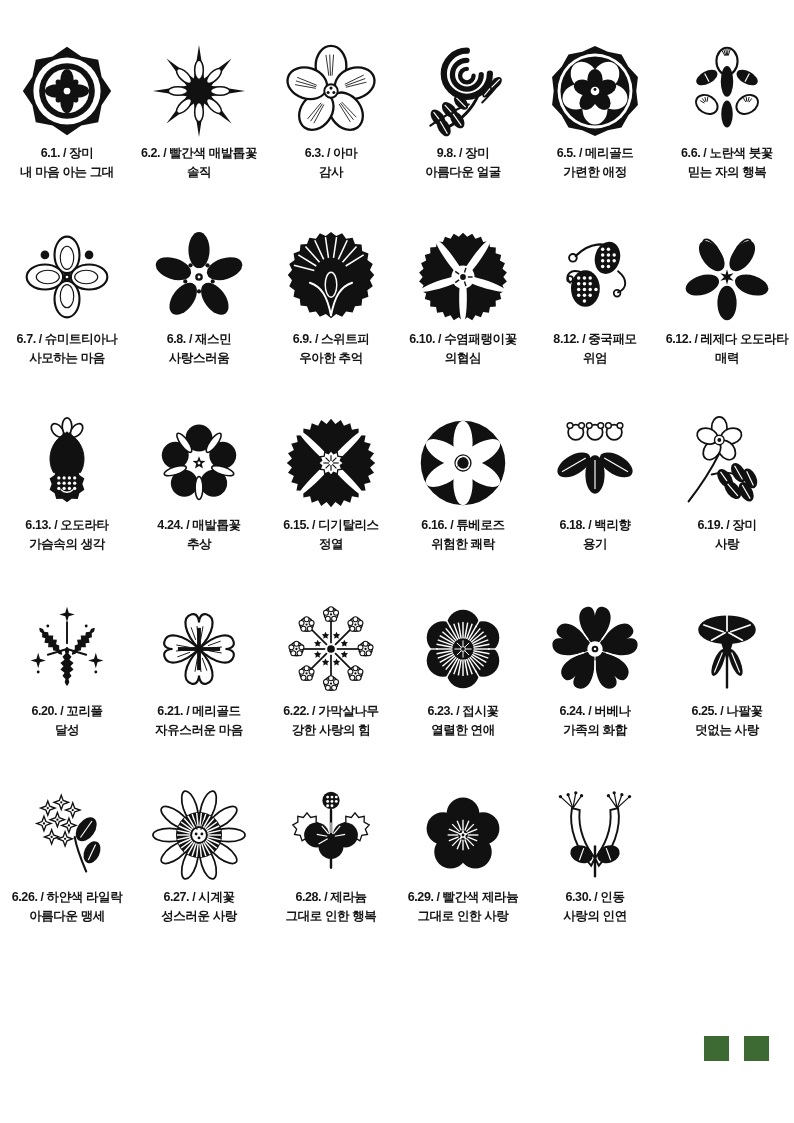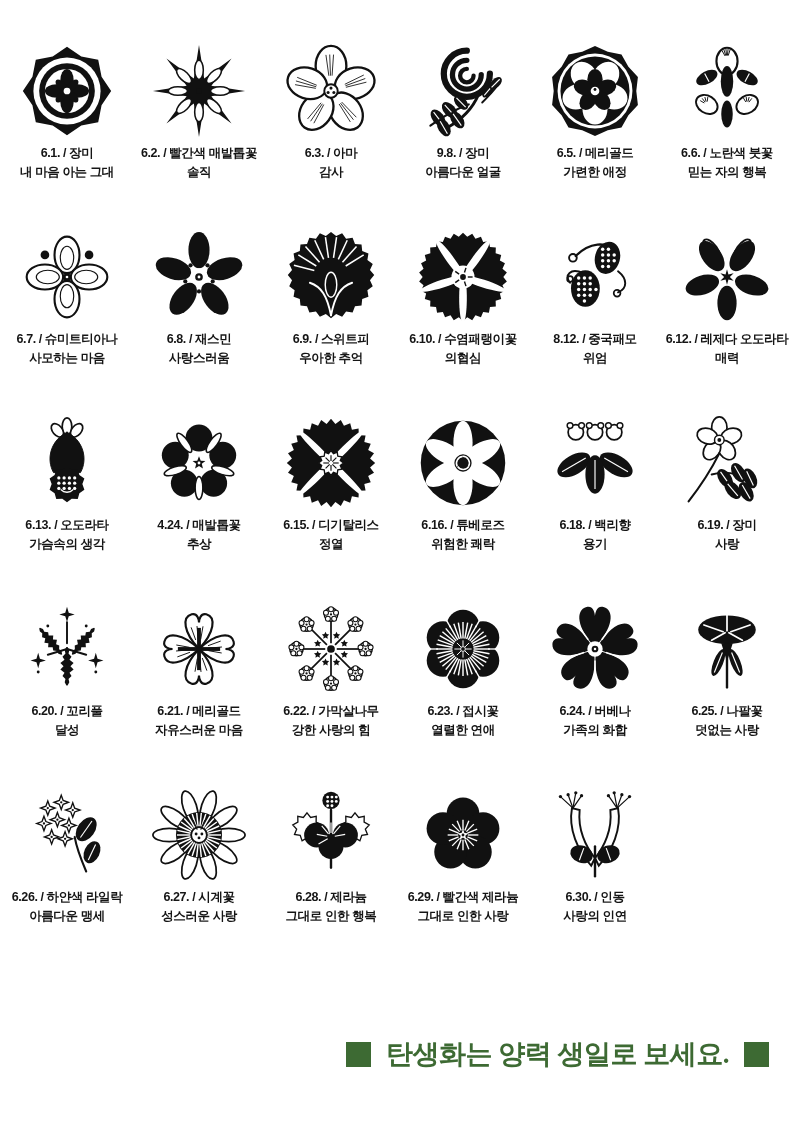--- a/index.html
+++ b/index.html
@@ -906,16 +906,15 @@
             </g>
             <path d="M50,62 L50,93" fill="none" stroke="#111" stroke-width="2.5" stroke-linecap="round"></path>
           </svg>
         </div>
         <div class="cap1"><span>6.30.</span><span class="sep">/</span><span>인동</span></div>
         <div class="cap2">사랑의 인연</div>
       </div>
     </div>
   <div class="footer">
     <span class="sq"></span>
-    <span>탄생화는 양력 생일로 보세요.</span>
     <span class="sq"></span>
   </div>
 </div>
 
 </body></html>

